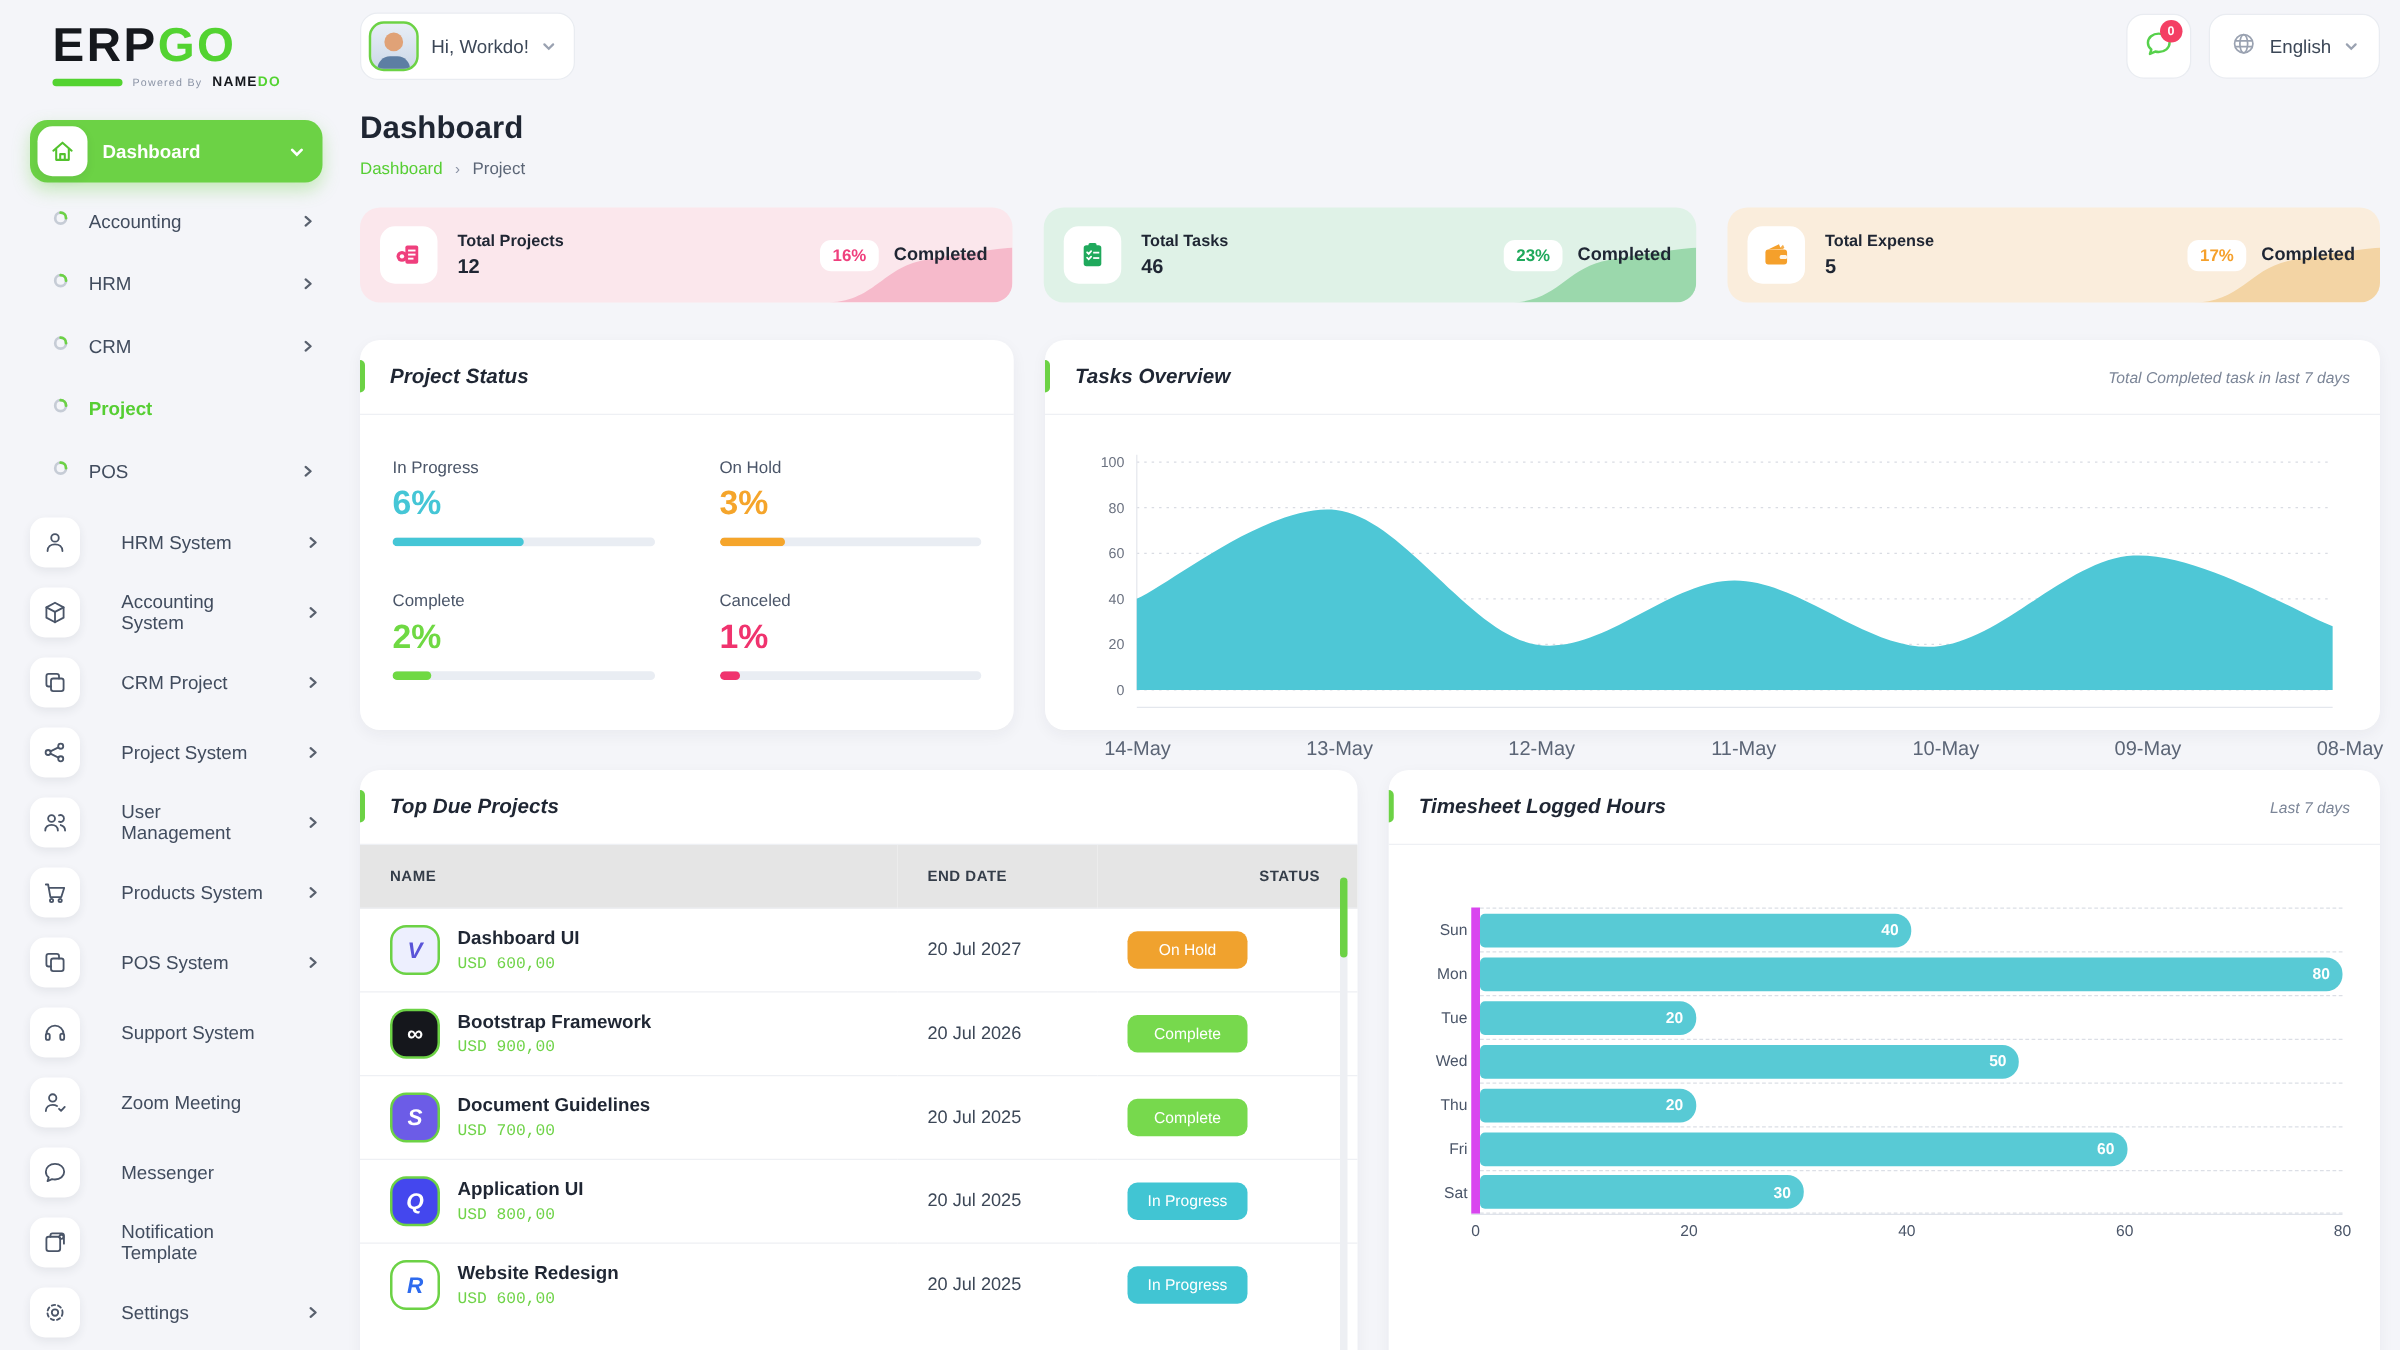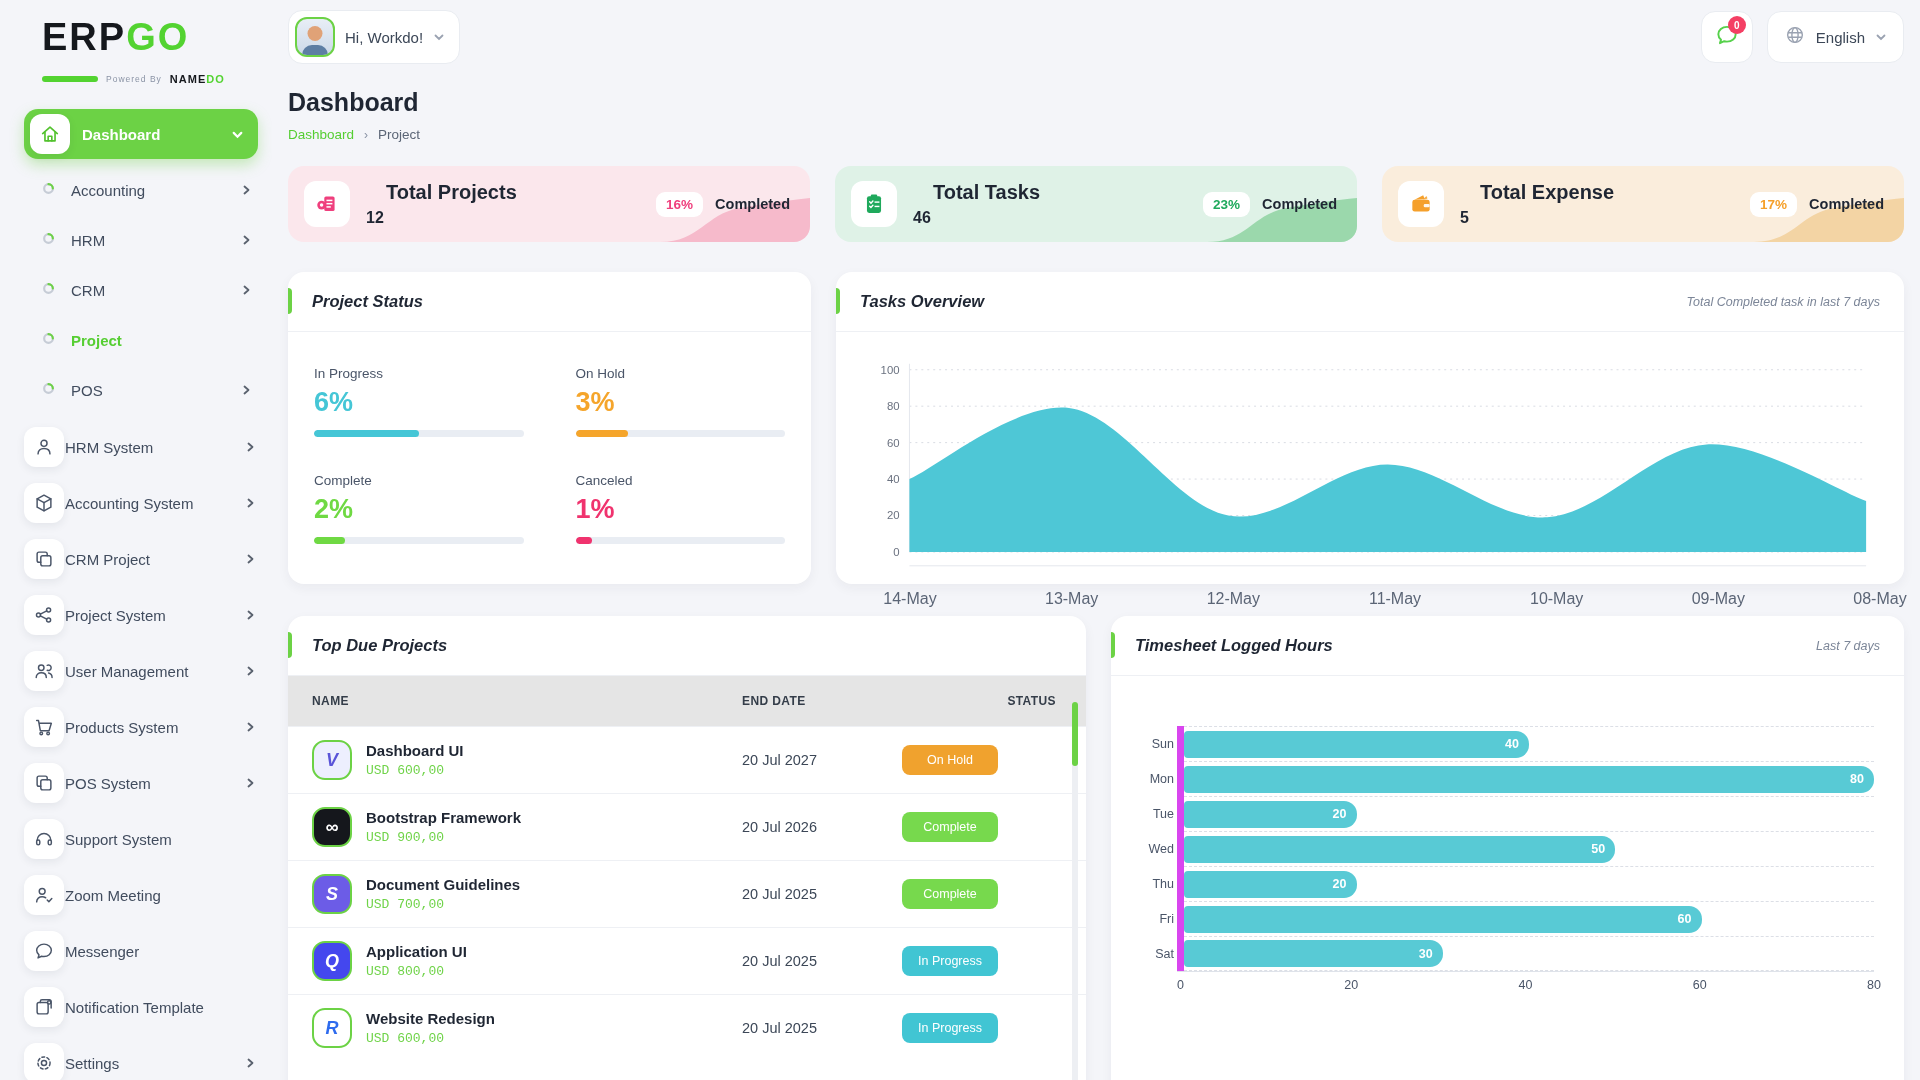--- a/index.html
+++ b/index.html
@@ -5,42 +5,42 @@
   * { box-sizing: border-box; margin: 0; padding: 0; }
   html,body { width:1920px; height:1080px; overflow:hidden; }
   body { font-family:"Liberation Sans", sans-serif; background:#f4f5f9; color:#242b38; }
   .app { position:relative; width:1920px; height:1080px; }
 
   
   .sidebar { position:absolute; left:0; top:0; width:272px; height:1080px; padding:12px 14px 0 24px; overflow:hidden; }
   .logo { padding:6px 0 2px 18px; }
   .logo-text { font-size:38px; font-weight:800; letter-spacing:2px; color:#15181d; line-height:1; }
   .logo-text .go { color:#53d331; }
-  .logo-sub { display:flex; align-items:center; gap:8px; margin-top:17px; }
+  .logo-sub { display:flex; align-items:center; gap:8px; margin-top:4px; }
   .logo-bar { width:56px; height:6px; border-radius:4px; background:#53d331; }
   .logo-powered { font-size:8.5px; letter-spacing:1px; color:#8a93a5; }
   .logo-workdo { font-size:11px; font-weight:800; letter-spacing:1px; color:#15181d; }
   .logo-workdo .do { color:#53d331; }
 
   .nav { margin-top:22px; }
   .nav-active { display:flex; align-items:center; gap:12px; width:234px; height:50px; background:#6cd245; border-radius:14px; padding:0 14px 0 6px; cursor:pointer; box-shadow:0 6px 14px rgba(108,210,69,.35); }
   .nav-active .iconbox { background:#fff; color:#53c22e; }
   .nav-active span.lbl { color:#fff; font-weight:700; font-size:15px; flex:1; }
   .iconbox { width:40px; height:40px; min-width:40px; border-radius:12px; background:#fff; display:flex; align-items:center; justify-content:center; color:#4a5568; box-shadow:0 3px 8px rgba(40,50,70,.08); }
   .chev { display:flex; align-items:center; color:#59616e; }
   .nav-active .chev { color:#fff; }
 
   .submenu { padding:6px 0 4px 10px; }
   .sub-item { display:flex; align-items:center; gap:16px; width:218px; height:50px; padding-left:8px; cursor:pointer; }
   .sub-item .lbl { flex:1; font-size:15px; color:#414c5e; }
   .sub-item.active .lbl { color:#56ce33; font-weight:700; }
   .sub-item .chev { visibility:visible; }
   .sub-item .chev.hidden { visibility:hidden; }
 
-  .sys-item { display:flex; align-items:center; gap:1px; width:232px; height:56px; cursor:pointer; }
+  .sys-item { display:flex; align-items:center; gap:33px; width:232px; height:56px; cursor:pointer; }
   .sys-item .lbl { flex:1; font-size:15px; color:#414c5e; }
   .sys-item .chev.hidden { visibility:hidden; }
 
   
   .main { position:absolute; left:272px; top:0; width:1648px; height:1080px; padding:10px 16px 0 16px; }
   .topbar { display:flex; align-items:center; justify-content:space-between; }
   .chip { display:flex; align-items:center; gap:10px; background:#fff; border:1px solid #e9ecf1; border-radius:14px; padding:6px 14px 6px 6px; cursor:pointer; }
   .avatar { width:40px; height:40px; border-radius:12px; border:2px solid #6cd245; background:linear-gradient(#e8eef6,#ccd9e8); position:relative; overflow:hidden; }
   .avatar::before { content:""; position:absolute; left:50%; top:7px; transform:translateX(-50%); width:15px; height:15px; border-radius:50%; background:#e0a277; }
   .avatar::after { content:""; position:absolute; left:50%; bottom:-6px; transform:translateX(-50%); width:26px; height:16px; border-radius:10px 10px 0 0; background:#5d7ea3; }
@@ -56,21 +56,21 @@
   .breadcrumb { display:flex; align-items:center; gap:10px; margin-top:10px; font-size:13.5px; }
   .breadcrumb .link { color:#56ce33; cursor:pointer; }
   .breadcrumb .sep { color:#8a93a5; font-size:12px; }
   .breadcrumb .cur { color:#5b6576; }
 
   
   .stats { display:flex; gap:25px; margin-top:24px; }
   .stat-card { position:relative; flex:1; height:76px; border-radius:16px; display:flex; align-items:center; padding:0 20px 0 16px; overflow:hidden; }
   .stat-card .iconbox { background:#fff; box-shadow:none; width:46px; height:46px; min-width:46px; }
   .stat-texts { margin-left:16px; flex:1; }
-  .stat-title { font-size:20px; font-weight:700; color:#1f2633;margin-left:20px; }
+  .stat-title { font-size:13px; font-weight:700; color:#1f2633; }
   .stat-value { font-size:16px; font-weight:700; color:#1f2633; margin-top:5px; }
   .stat-right { display:flex; align-items:center; gap:12px; z-index:1; }
   .pct-badge { background:#fff; border-radius:9px; padding:5px 10px; font-size:13.5px; font-weight:700; }
   .stat-completed { font-size:14.5px; font-weight:700; color:#1f2633; }
   .wave { position:absolute; right:0; bottom:0; width:150px; height:44px; pointer-events:none; }
 
   
   .card { background:#fff; border-radius:16px; box-shadow:0 4px 12px rgba(35,46,60,.05); position:relative; }
   .card-head { position:relative; display:flex; align-items:center; justify-content:space-between; padding:20px 24px; border-bottom:1px solid #eef0f4;font-style:italic; }
   .card-head::before { content:""; position:absolute; left:0; top:16px; width:4px; height:26px; background:#6cd245; border-radius:0 4px 4px 0; }

